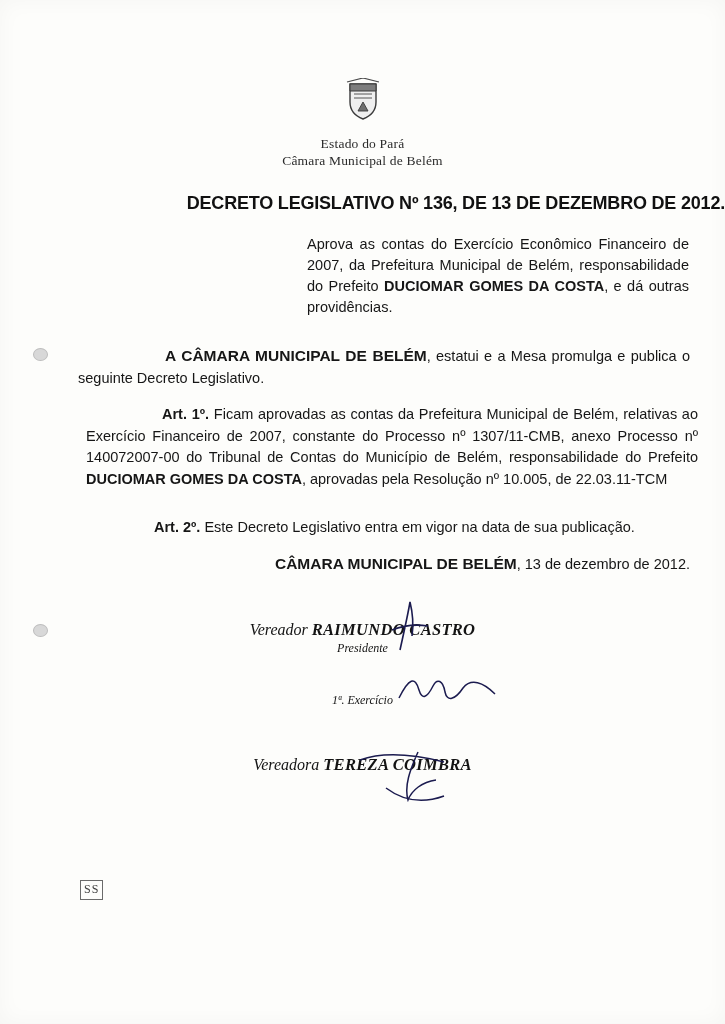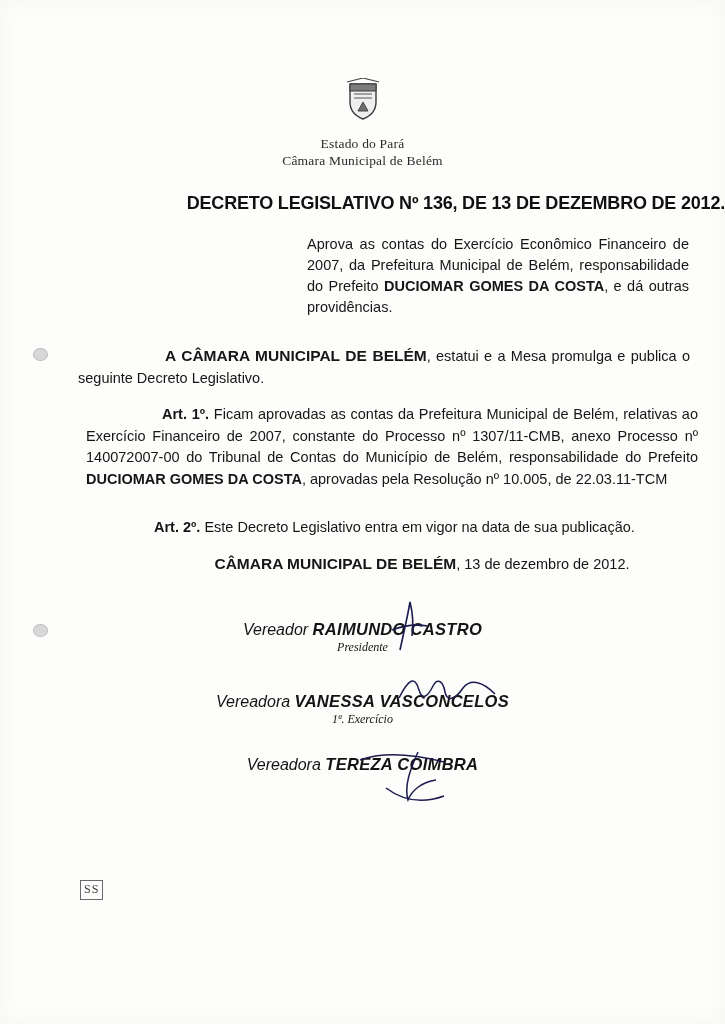--- a/index.html
+++ b/index.html
@@ -84,34 +84,34 @@
     left: 78px;
     width: 612px;
     font-size: 14.5px;
     line-height: 21.5px;
     text-align: justify;
     color: #161616;
   }
   .p-camara  { top: 345px; }
   .p-art1    { top: 404px; margin-left: 8px; }
   .p-art2    { top: 517px; }
-  .p-close   { top: 553px; text-align: center; }
+  .p-close   { top: 553px; text-align: right; }
 
   .indent { display: inline-block; width: 76px; }
   .b { font-weight: bold; }
 
   
   .sig {
     position: absolute;
     left: 0;
     width: 725px;
     text-align: center;
   }
   .sig-name {
-    font-family: Liberation Sans, sans-serif;
+    font-family: Liberation Serif, serif;
     font-style: italic;
     font-size: 16px;
     color: #141414;
   }
   .sig-name .nm {
     font-weight: bold;
     font-size: 16.5px;
     letter-spacing: .3px;
   }
   .sig-role {
@@ -213,23 +213,20 @@
     <div class="sig-name">
       <span>Vereador </span><span class="nm">RAIMUNDO CASTRO</span>
     </div>
     <div class="sig-role">Presidente</div>
   </div>
   <svg class="scribble" style="top:596px;left:382px;" width="70" height="60">
     <path d="M18 54 C22 36 26 18 28 6 C30 14 32 26 30 40 M10 34 C20 30 34 28 46 30" fill="none" stroke="#1b1b4f" stroke-width="1.6"></path>
   </svg>
 
   <div class="sig sig2">
-    <div class="sig-name">
-      <span>Vereadora </span><span class="nm">VANESSA VASCONCELOS</span>
-    </div>
     <div class="sig-role">1ª. Exercício</div>
   </div>
   <svg class="scribble" style="top:668px;left:395px;" width="110" height="42">
     <path d="M4 30 C14 10 20 8 24 22 C27 32 32 30 38 18 C42 10 48 12 50 24 C52 34 60 32 68 20 C76 10 88 14 100 26" fill="none" stroke="#1b1b4f" stroke-width="1.5"></path>
   </svg>
 
   <div class="sig sig3">
     <div class="sig-name">
       <span>Vereadora </span><span class="nm">TEREZA COIMBRA</span>
     </div>

